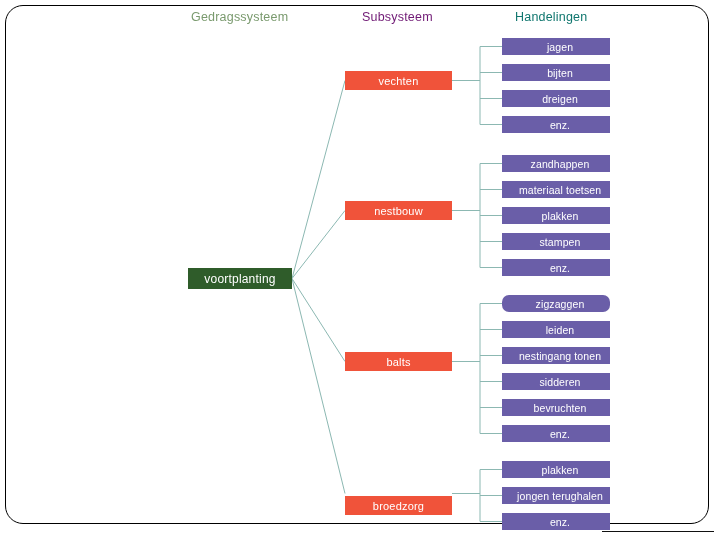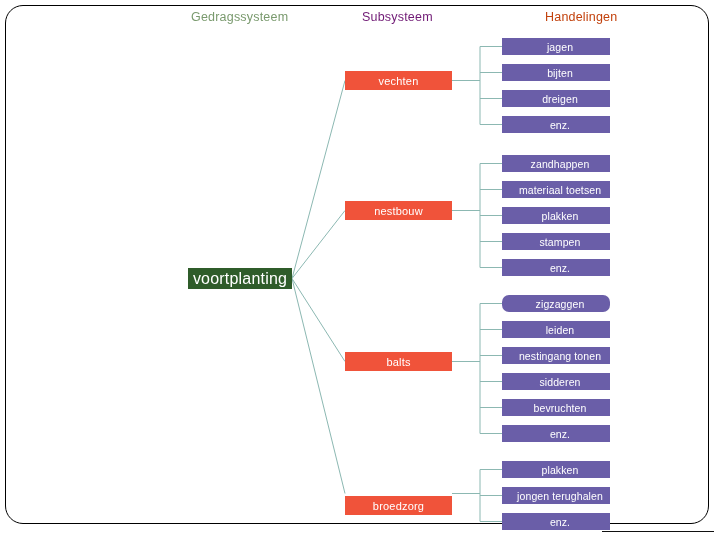--- a/index.html
+++ b/index.html
@@ -50,23 +50,23 @@
     left: 173px;
     top: 10px;
     color: #7a9a6e;
   }
   #hdr-subsysteem {
     left: 344px;
     top: 10px;
     color: #701a75;
   }
   #hdr-handelingen {
-    left: 527px;
+    left: 497px;
     top: 10px;
-    color: #c2410c;
+    color: #0f766e;
   }
 
   
   #connectors {
     position: absolute;
     left: 0;
     top: 0;
     width: 720px;
     height: 540px;
     pointer-events: none;
@@ -79,21 +79,21 @@
     display: flex;
     align-items: center;
     justify-content: center;
     color: #ffffff;
     white-space: nowrap;
     overflow: hidden;
   }
 
   .node-root {
     background: #2f5c2a;
-    font-size: 16px;
+    font-size: 12px;
     left: 170px;
     top: 268px;
     width: 104px;
     height: 21px;
     letter-spacing: 0.2px;
   }
 
   .node-sub {
     background: #f0533a;
     font-size: 11px;

